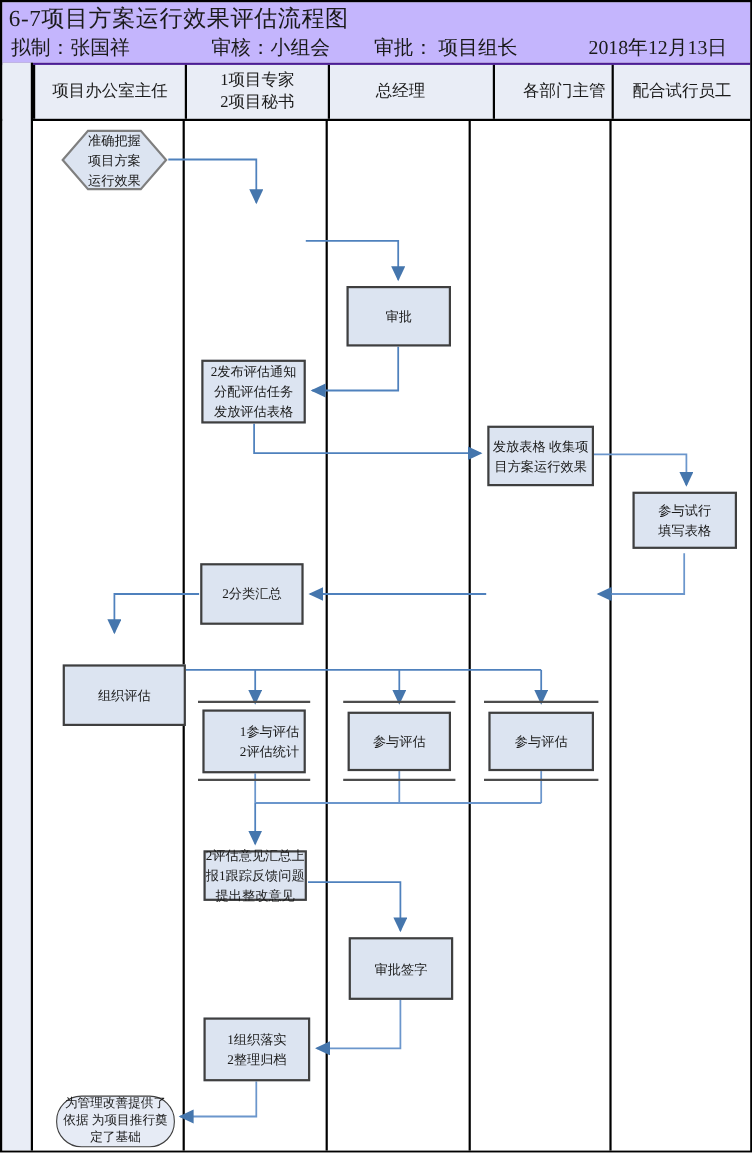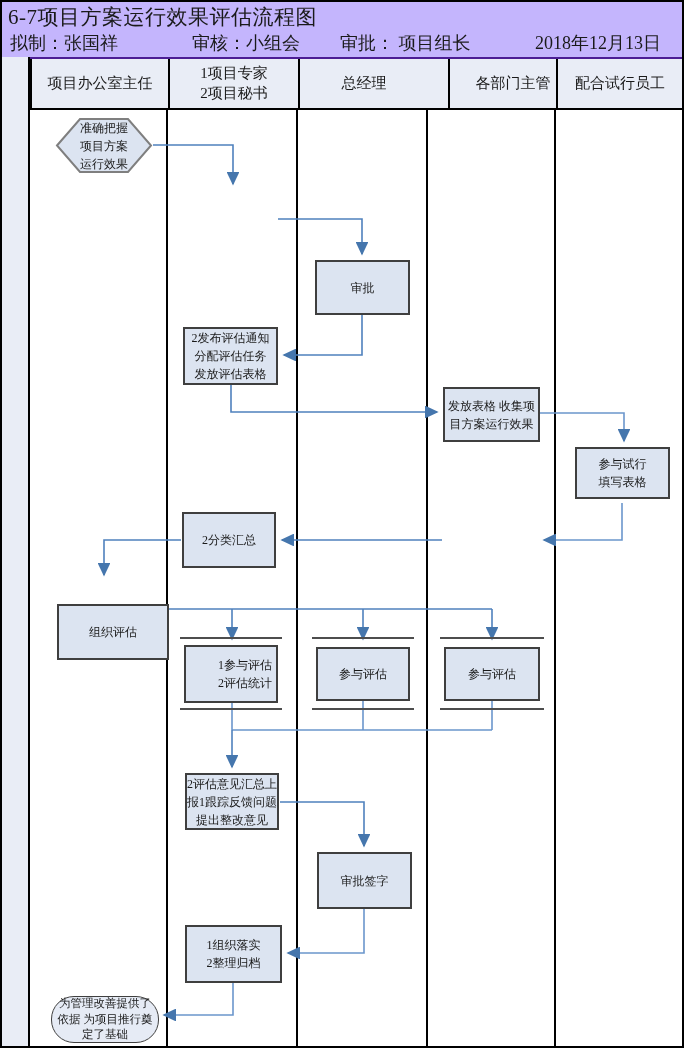--- a/index.html
+++ b/index.html
@@ -109,21 +109,21 @@
   <div class="node" style="left:443px;top:387px;width:97px;height:55px;">发放表格 收集项
 目方案运行效果</div>
   <div class="node" style="left:575px;top:447px;width:95px;height:52px;">参与试行
 填写表格</div>
   <div class="node" style="left:182px;top:512px;width:94px;height:56px;">2分类汇总</div>
   <div class="node" style="left:57px;top:569px;width:112px;height:56px;margin-top:35px;">组织评估</div>
   <div class="node" style="left:184px;top:645px;width:94px;height:58px;padding-left:28px;">1参与评估
 2评估统计</div>
   <div class="node" style="left:316px;top:647px;width:94px;height:54px;">参与评估</div>
   <div class="node" style="left:444px;top:647px;width:96px;height:54px;">参与评估</div>
-  <div class="node" style="left:185px;top:773px;width:94px;height:57px;">2评估意见汇总上
+  <div class="node" style="left:185px;top:773px;width:94px;height:46px;">2评估意见汇总上
 报1跟踪反馈问题
 提出整改意见</div>
   <div class="node" style="left:317px;top:852px;width:95px;height:57px;">审批签字</div>
   <div class="node" style="left:185px;top:925px;width:97px;height:58px;">1组织落实
 2整理归档</div>
 
   <div class="node terminator" style="left:51px;top:996px;width:108px;height:47px;">为管理改善提供了
 依据 为项目推行奠
 定了基础</div>
 

